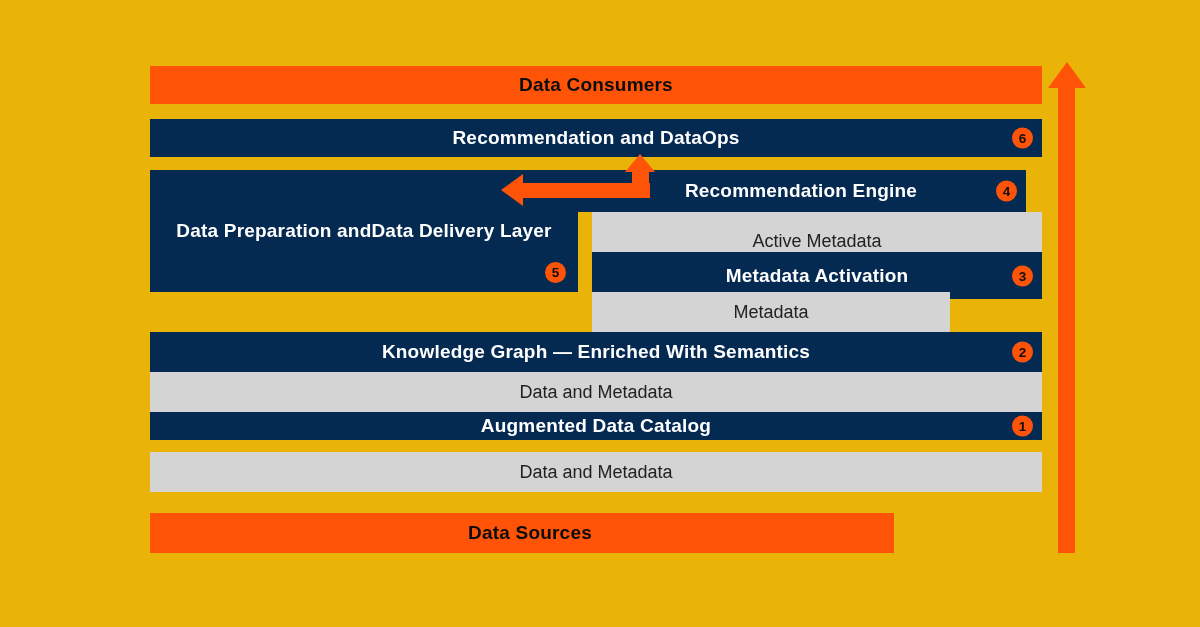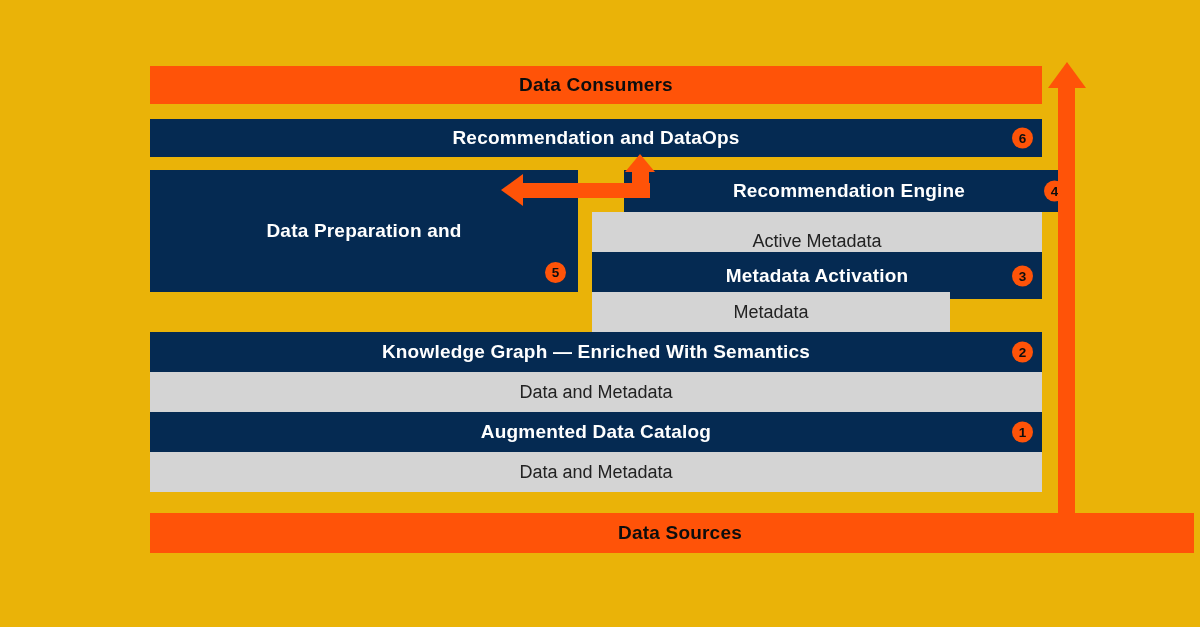--- a/index.html
+++ b/index.html
@@ -36,25 +36,26 @@
   </div>
 
   <div class="bar navy-bar" style="left:150px;top:119px;width:892px;height:38px;">
     <span>Recommendation and DataOps</span>
     <span class="badge">6</span>
   </div>
 
   <div class="bar navy-bar" style="left:150px;top:170px;width:428px;height:122px;">
     <span class="box-title">
       <span>Data Preparation and</span>
+      <span>Data Delivery Layer</span>
     </span>
     <span class="badge badge-corner">5</span>
   </div>
 
-  <div class="bar navy-bar" style="left:624px;top:170px;width:450px;height:42px;">
+  <div class="bar navy-bar" style="left:576px;top:170px;width:450px;height:42px;">
     <span>Recommendation Engine</span>
     <span class="badge">4</span>
   </div>
   <div class="bar gray-bar" style="left:592px;top:212px;width:450px;height:40px;align-items:flex-end;">
     <span>Active Metadata</span>
   </div>
   <div class="bar navy-bar" style="left:592px;top:252px;width:450px;height:47px;">
     <span>Metadata Activation</span>
     <span class="badge">3</span>
   </div>
@@ -63,29 +64,29 @@
   </div>
 
   <div class="bar navy-bar" style="left:150px;top:332px;width:892px;height:40px;">
     <span>Knowledge Graph — Enriched With Semantics</span>
     <span class="badge">2</span>
   </div>
   <div class="bar gray-bar" style="left:150px;top:372px;width:892px;height:40px;">
     <span>Data and Metadata</span>
   </div>
 
-  <div class="bar navy-bar" style="left:150px;top:412px;width:892px;height:40px;">
+  <div class="bar navy-bar" style="left:150px;top:412px;width:892px;height:28px;">
     <span>Augmented Data Catalog</span>
     <span class="badge">1</span>
   </div>
   <div class="bar gray-bar" style="left:150px;top:452px;width:892px;height:40px;">
     <span>Data and Metadata</span>
   </div>
 
-  <div class="bar orange-bar" style="left:150px;top:513px;width:1044px;height:40px;padding-left:16px;">
+  <div class="bar orange-bar" style="left:150px;top:513px;width:744px;height:40px;padding-left:16px;">
     <span>Data Sources</span>
   </div>
 
   <div>
     <div class="tri" style="left:1048px;top:62px;border-left:19px solid transparent;border-right:19px solid transparent;border-bottom:26px solid var(--orange);"></div>
     <div class="shaft" style="left:1058px;top:86px;width:17px;height:467px;"></div>
   </div>
 
   <div>
     <div class="tri" style="left:625px;top:154px;border-left:15px solid transparent;border-right:15px solid transparent;border-bottom:18px solid var(--orange);"></div>

